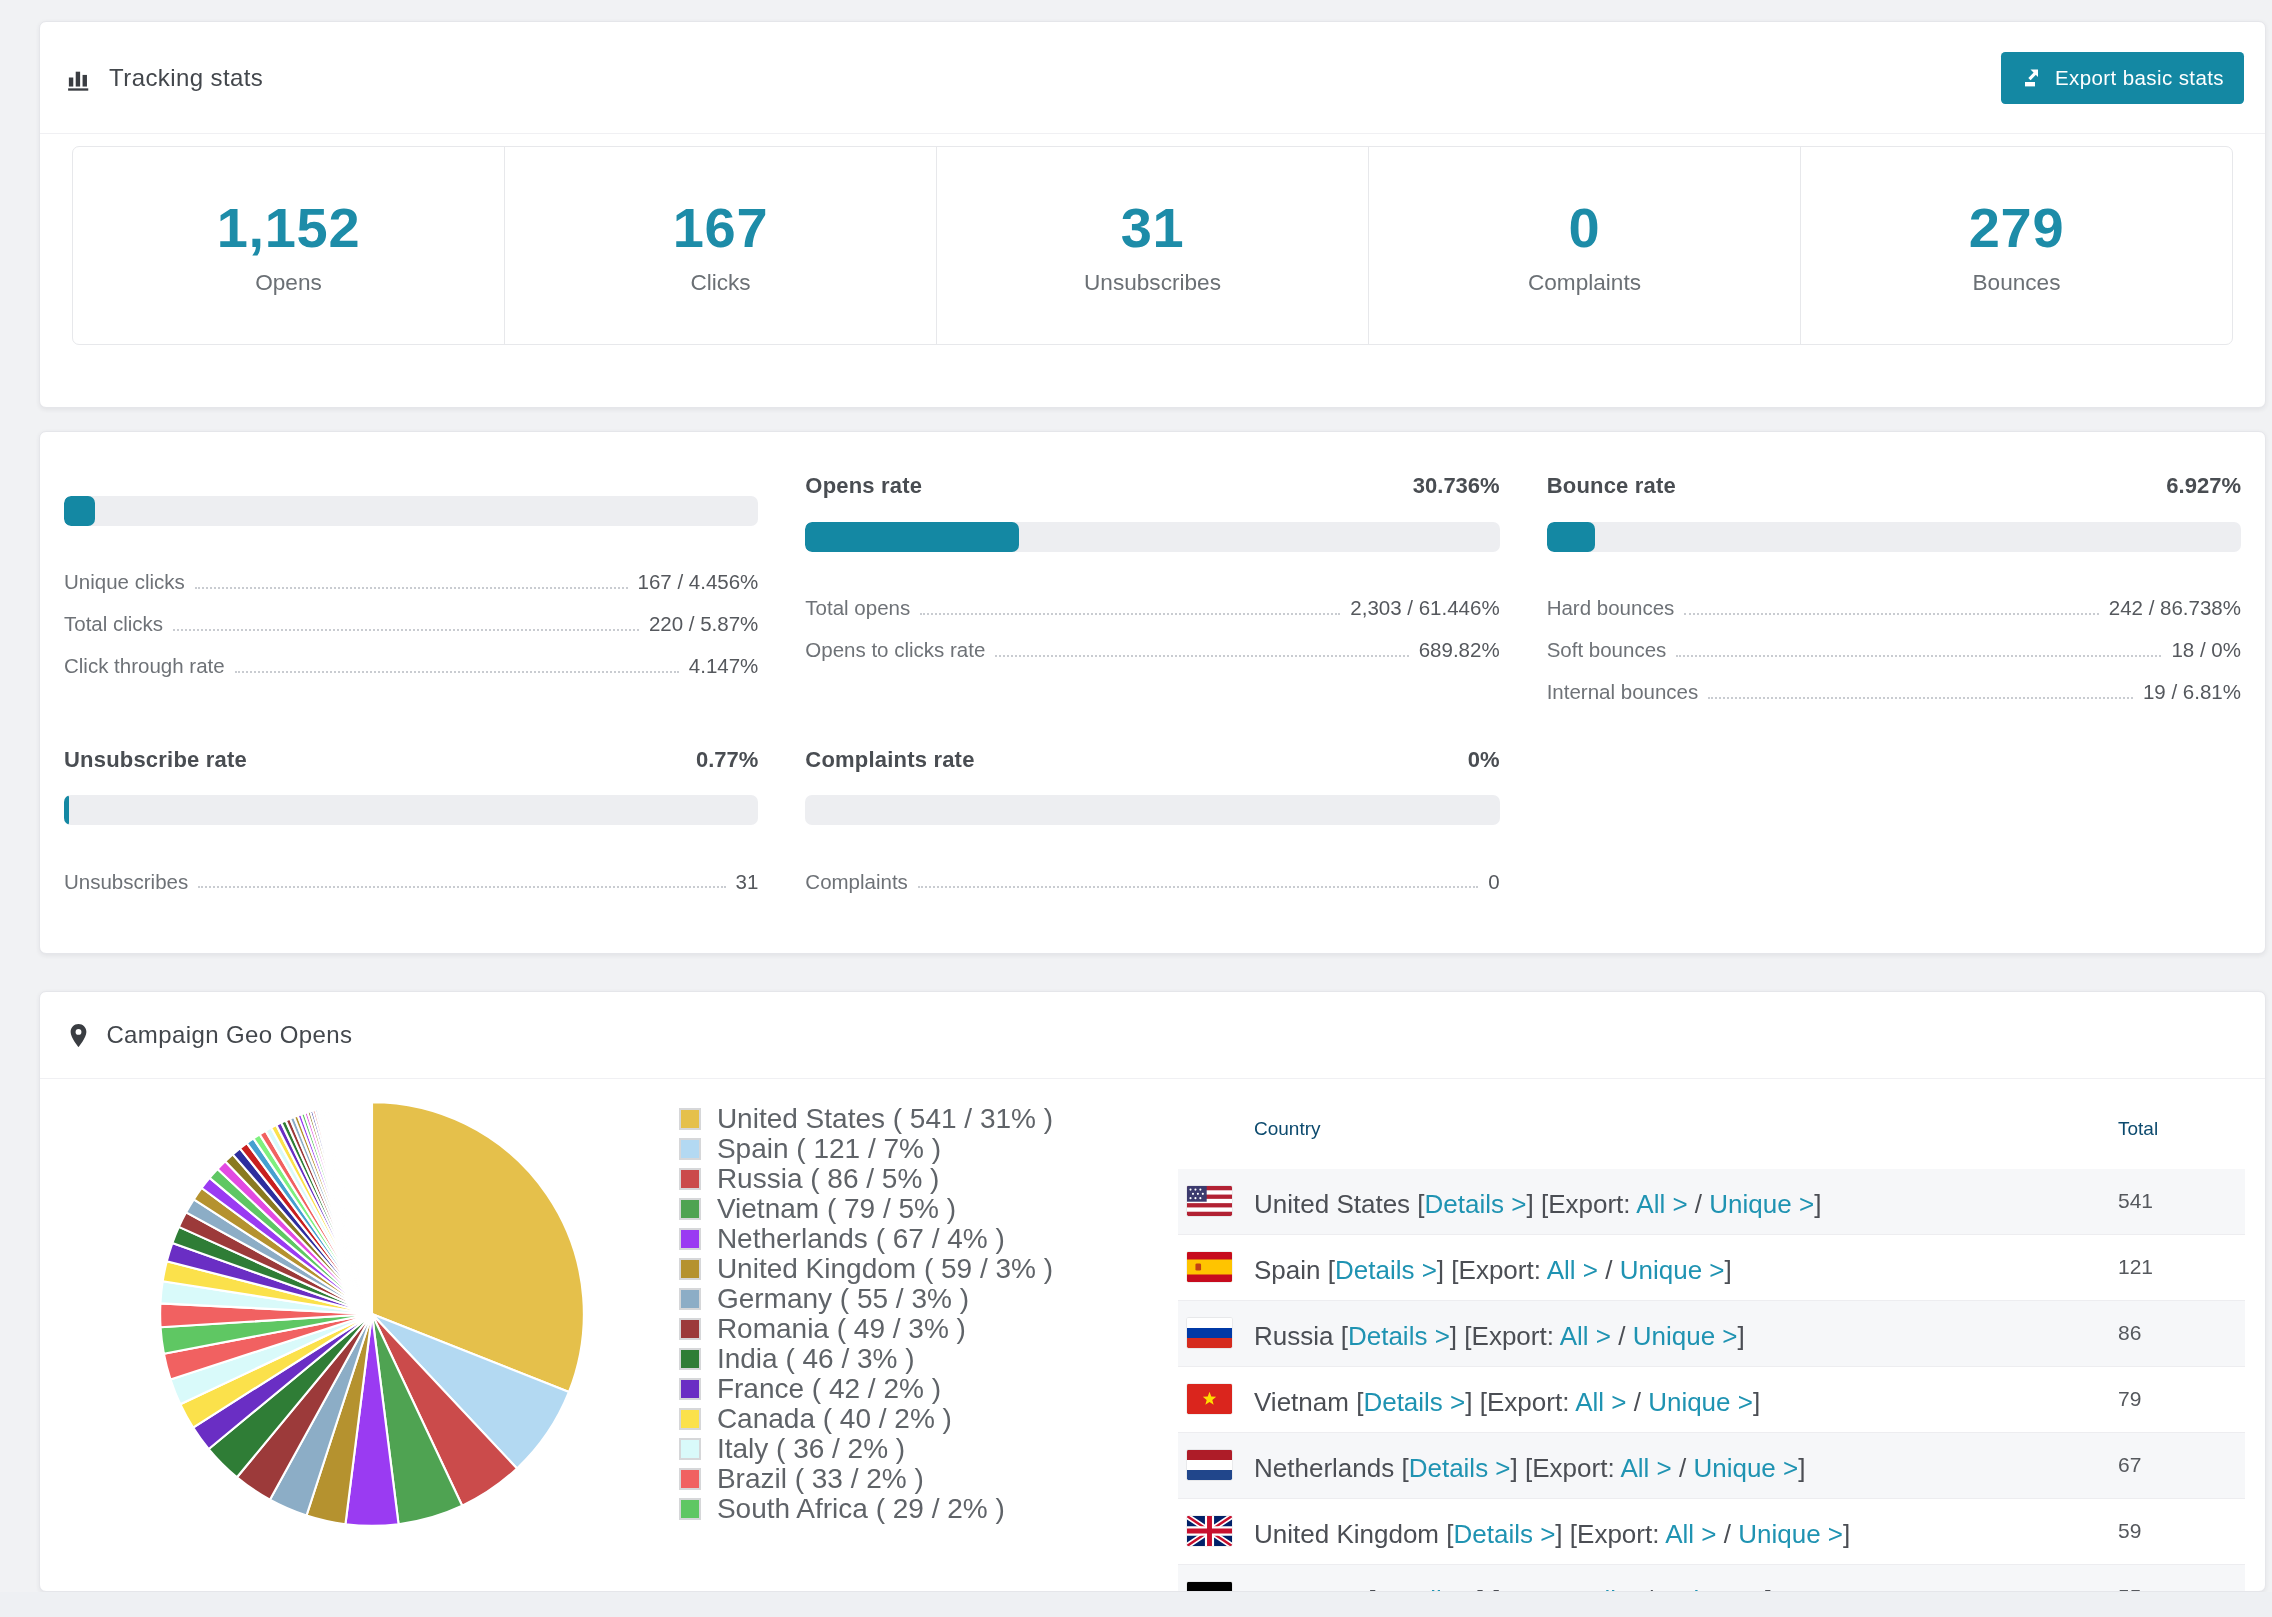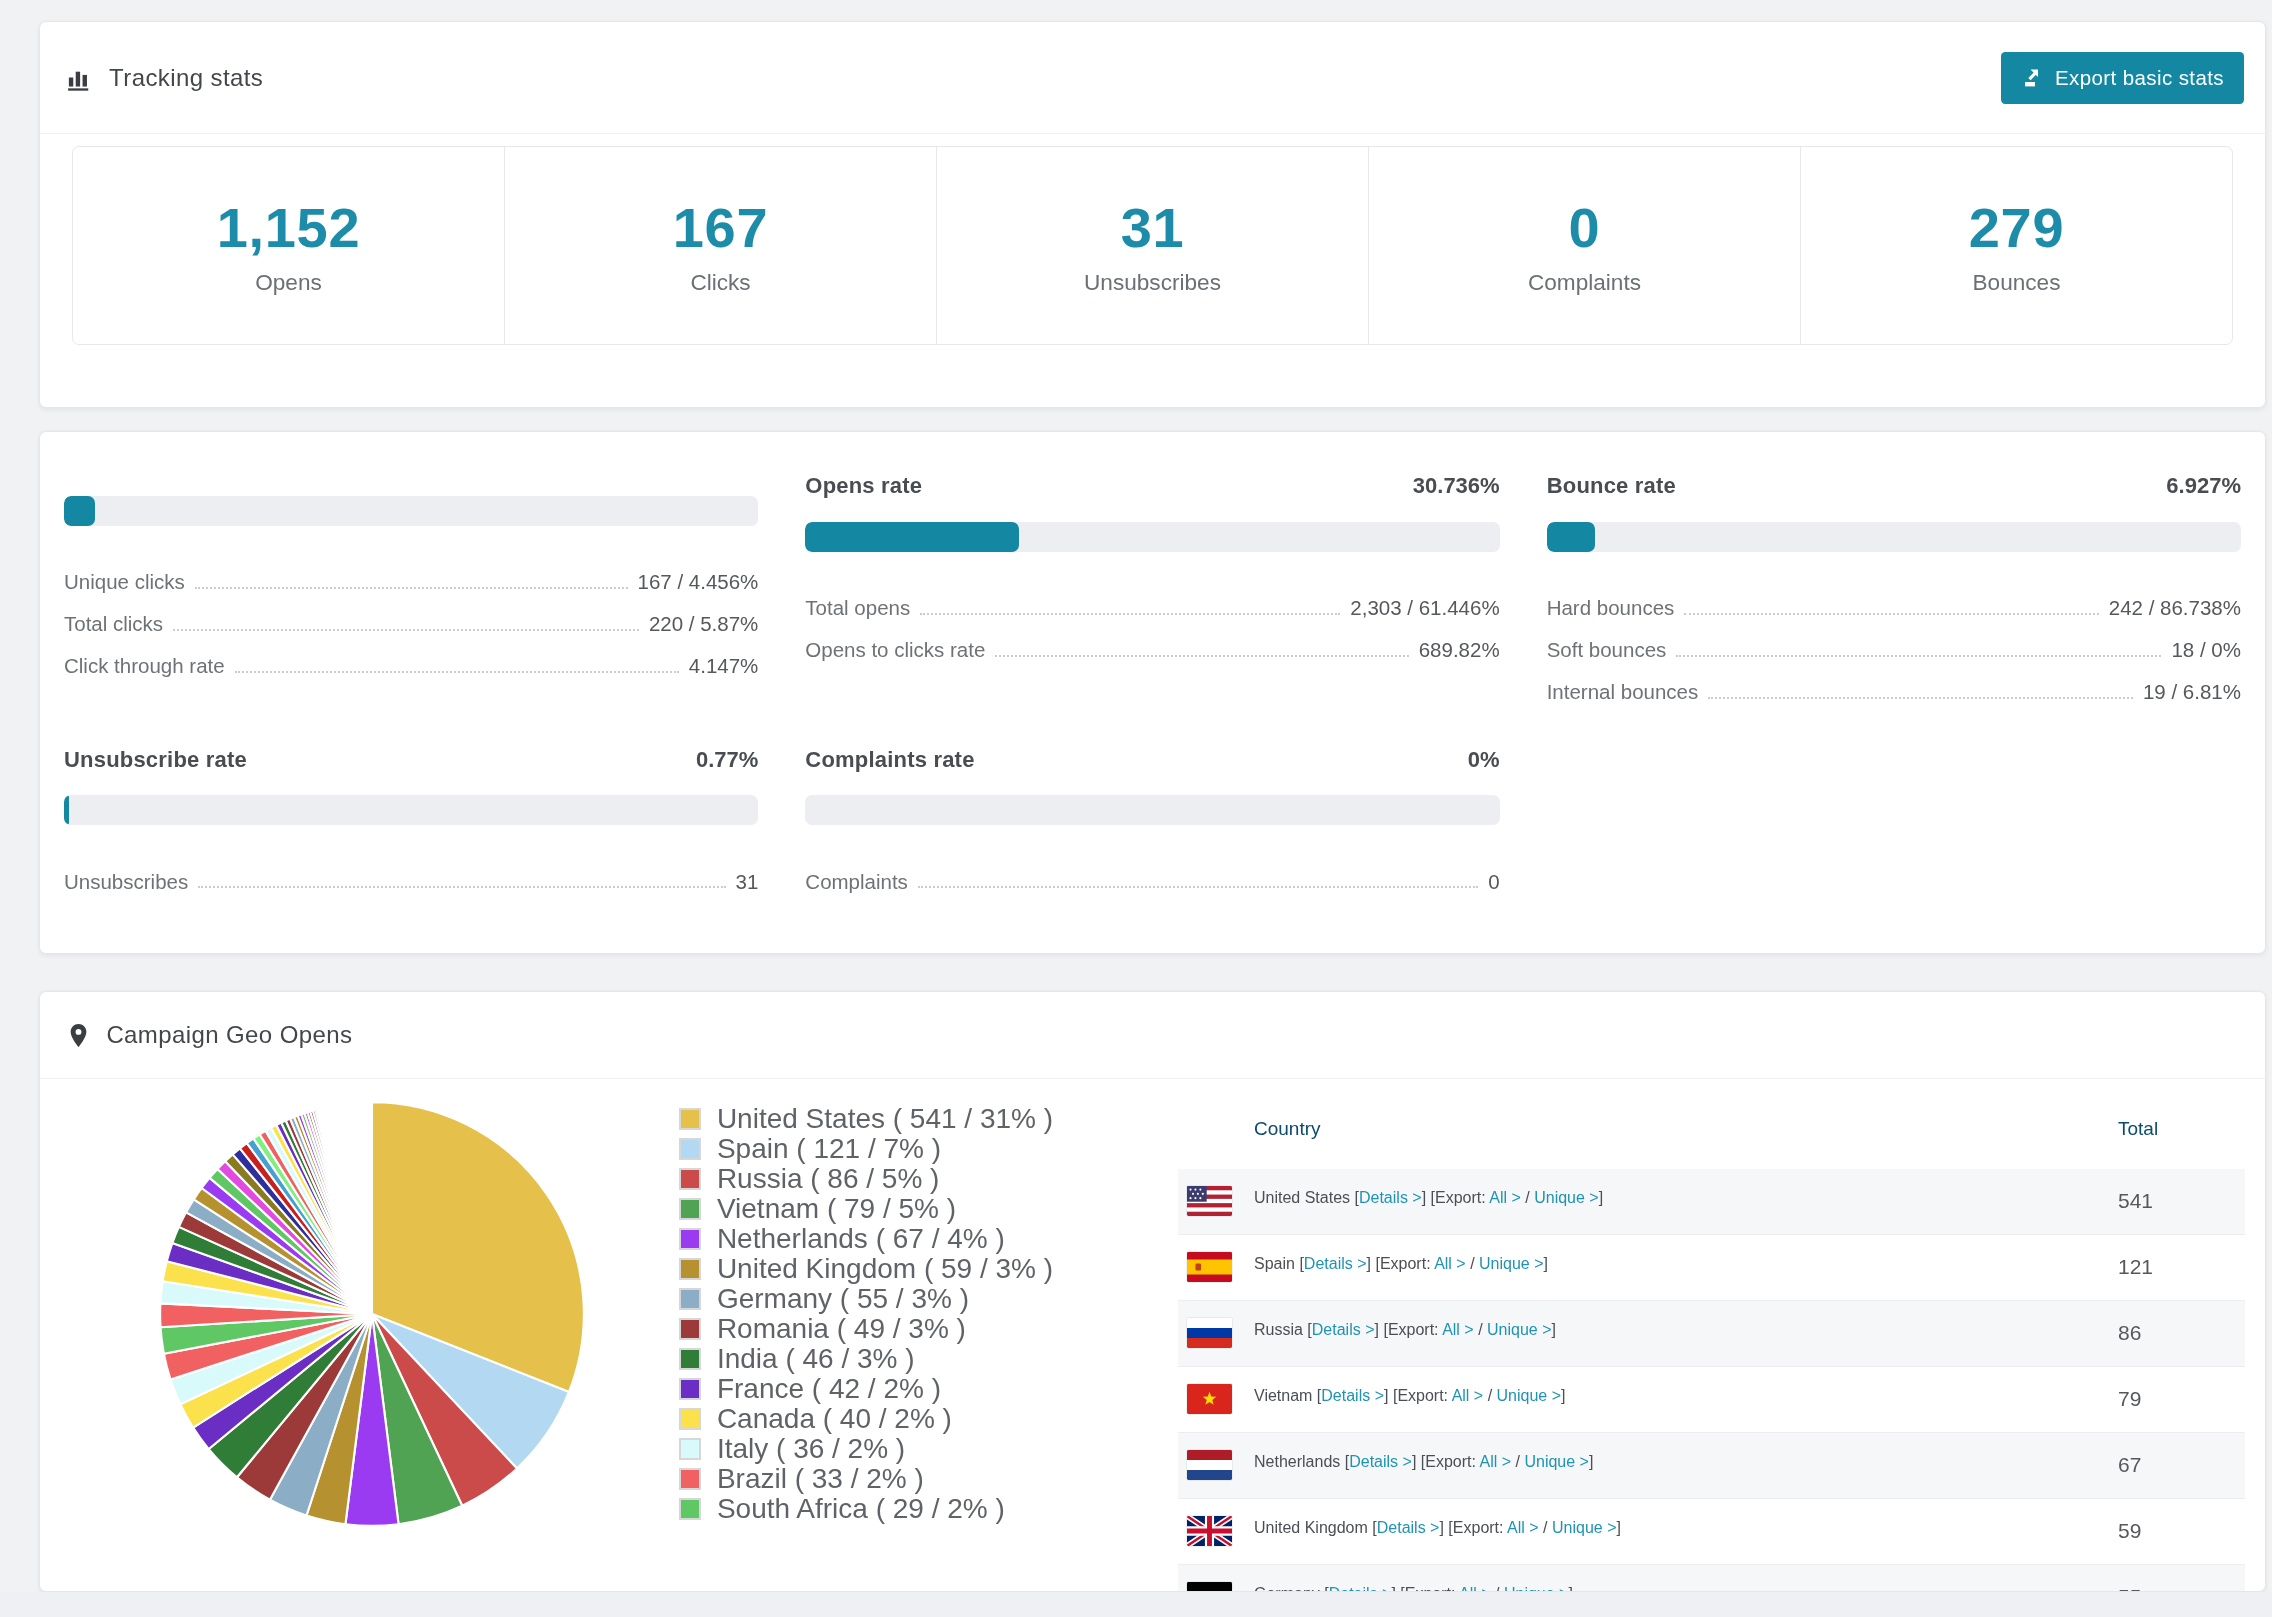--- a/index.html
+++ b/index.html
@@ -70,21 +70,21 @@
   #geo-table{position:absolute;left:1138px;top:99px;width:1067px;}
   .geo-thead{position:relative;height:78px;}
   .geo-th{position:absolute;top:27px;font-size:19px;color:#0c4a6e;}
   .geo-th.country{left:76px;}
   .geo-th.total{left:940px;}
   .geo-row{position:relative;height:65px;border-top:0.7px solid #ededf0;}
   .geo-row:first-child{border-top:none;}
   .geo-row:nth-child(odd){background:#f6f7f9;}
   .flag{position:absolute;left:8.5px;top:17px;width:45px;height:30px;border-radius:1.4px;
         box-shadow:0 0 0 0.7px rgba(0,0,0,.08);overflow:hidden;}
-  .geo-country{position:absolute;left:76px;top:20px;font-size:16px;color:#4b4e54;white-space:nowrap;}
+  .geo-country{position:absolute;left:76px;top:20px;font-size:26px;color:#4b4e54;white-space:nowrap;}
   .geo-total{position:absolute;left:940px;top:20px;font-size:21px;color:#55585d;}
   .tlink{color:#1f93b2;text-decoration:none;cursor:pointer;}
   .punct{color:#4b4e54;}
 
   .bottom-strip{position:absolute;left:0;top:1592px;width:2273px;height:25.4px;background:#eef0f3;}
 </style>
 </head>
 <body>
 
 <div class="card" id="card-tracking">

